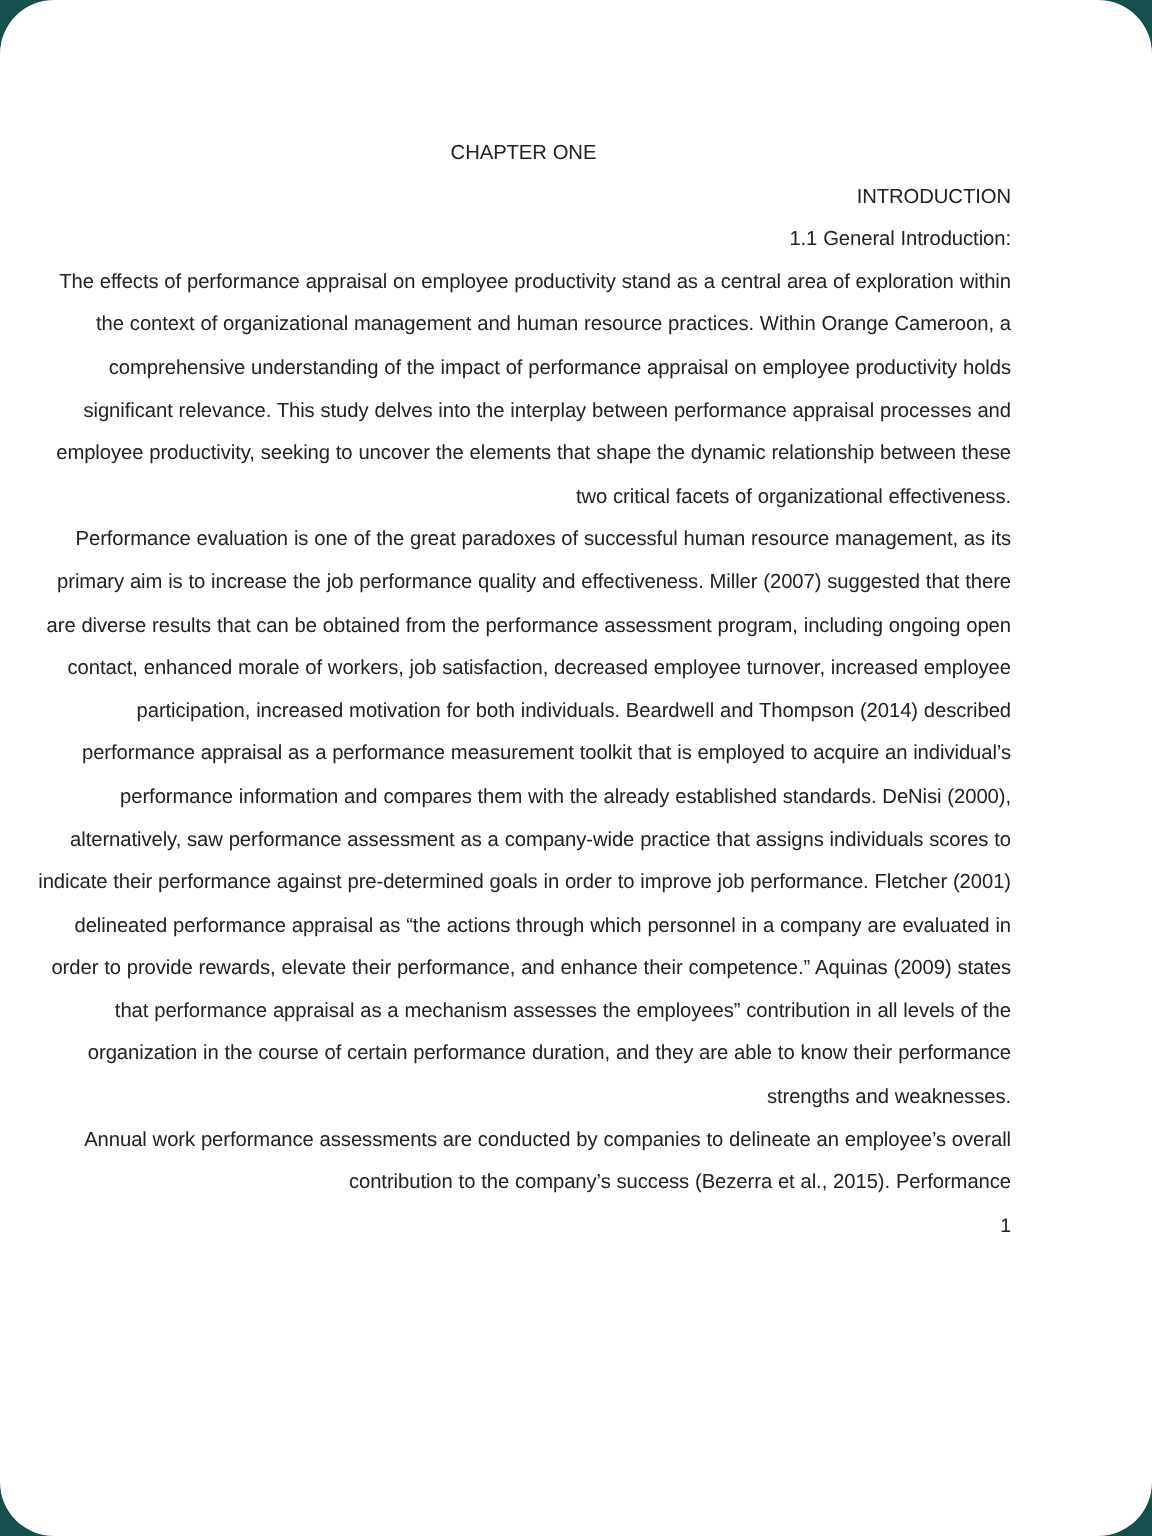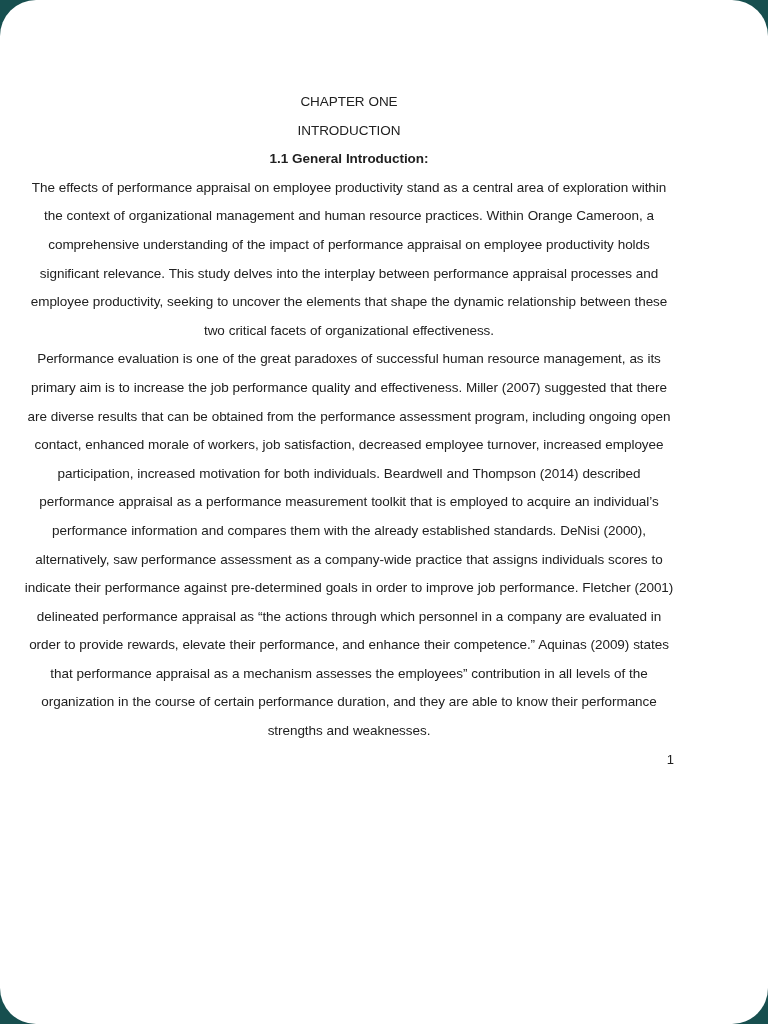--- a/index.html
+++ b/index.html
@@ -21,28 +21,28 @@
     background: #ffffff;
     border-radius: 36px;
     padding: 88px 94px 0 90px;
     color: #212121;
   }
   .page p {
     margin: 0;
     font-size: 13.5px;
     line-height: 28.6px;
     letter-spacing: -0.05px;
-    text-align: center;
+    text-align: right;
     word-spacing: 0.2px;
   }
   .center {
     text-align: center !important;
   }
   .bold {
-    font-weight: bold;
+    font-weight: normal;
   }
   .page-number {
     text-align: right;
     font-size: 13px;
     line-height: 28.6px;
     color: #212121;
   }
 </style>
 </head>
 <body style="background: rgb(23, 79, 79);">
@@ -52,15 +52,16 @@
 
   <p>INTRODUCTION</p>
 
   <p class="bold">1.1 General Introduction:</p>
 
   <p>The effects of performance appraisal on employee productivity stand as a central area of exploration within the context of organizational management and human resource practices. Within Orange Cameroon, a comprehensive understanding of the impact of performance appraisal on employee productivity holds significant relevance. This study delves into the interplay between performance appraisal processes and employee productivity, seeking to uncover the elements that shape the dynamic relationship between these two critical facets of organizational effectiveness.</p>
 
 
   <p>Performance evaluation is one of the great paradoxes of successful human resource management, as its primary aim is to increase the job performance quality and effectiveness. Miller (2007) suggested that there are diverse results that can be obtained from the performance assessment program, including ongoing open contact, enhanced morale of workers, job satisfaction, decreased employee turnover, increased employee participation, increased motivation for both individuals. Beardwell and Thompson (2014) described performance appraisal as a performance measurement toolkit that is employed to acquire an individual’s performance information and compares them with the already established standards. DeNisi (2000), alternatively, saw performance assessment as a company-wide practice that assigns individuals scores to indicate their performance against pre-determined goals in order to improve job performance. Fletcher (2001) delineated performance appraisal as “the actions through which personnel in a company are evaluated in order to provide rewards, elevate their performance, and enhance their competence.” Aquinas (2009) states that performance appraisal as a mechanism assesses the employees” contribution in all levels of the organization in the course of certain performance duration, and they are able to know their performance strengths and weaknesses.</p>
 
+  <p>Annual work performance assessments are conducted by companies to delineate an employee’s overall contribution to the company’s success (Bezerra et al., 2015). Performance</p>
 
   <div class="page-number">1</div>
 </div>
 
 </body></html>

